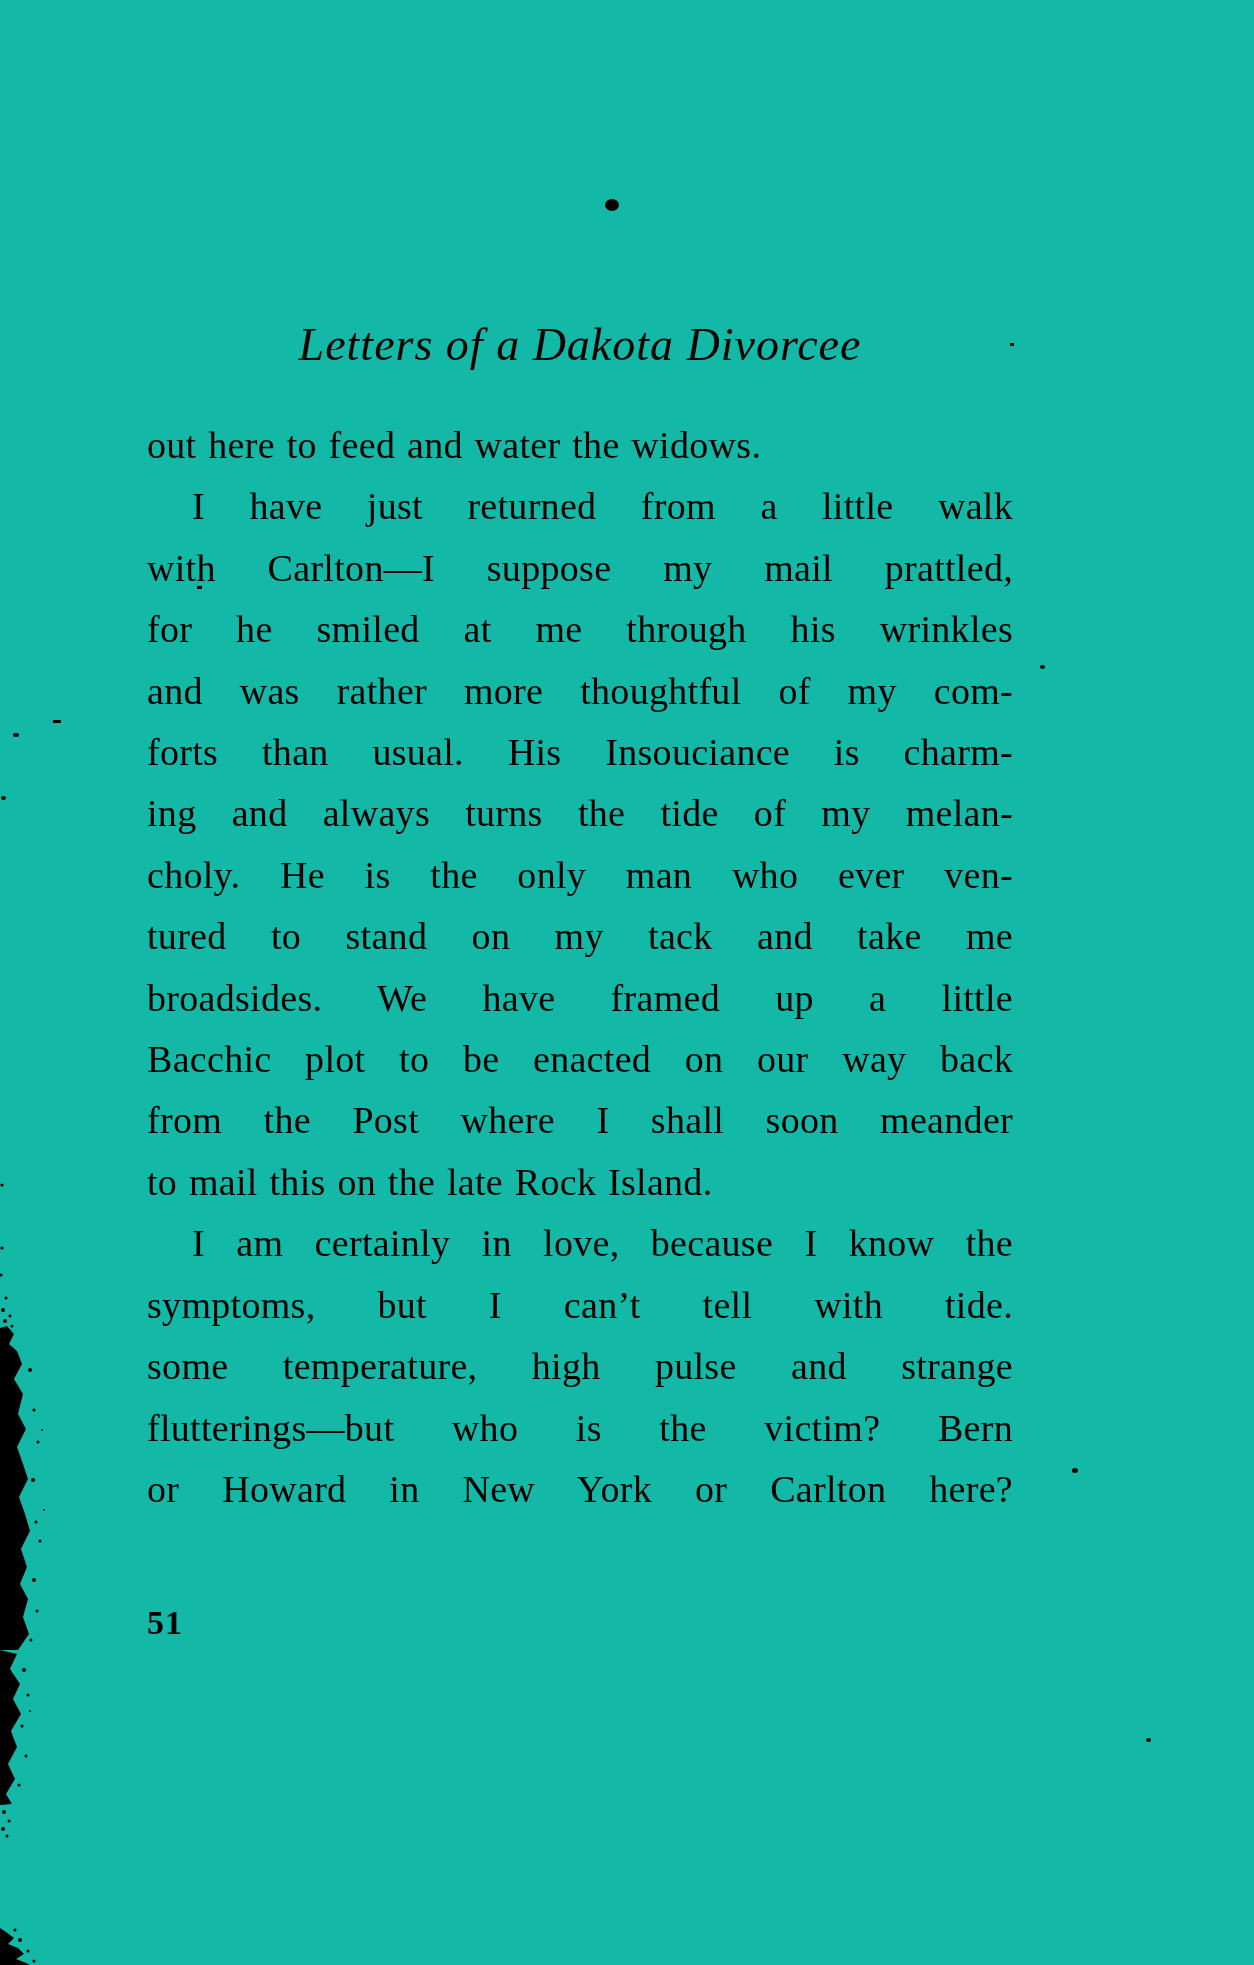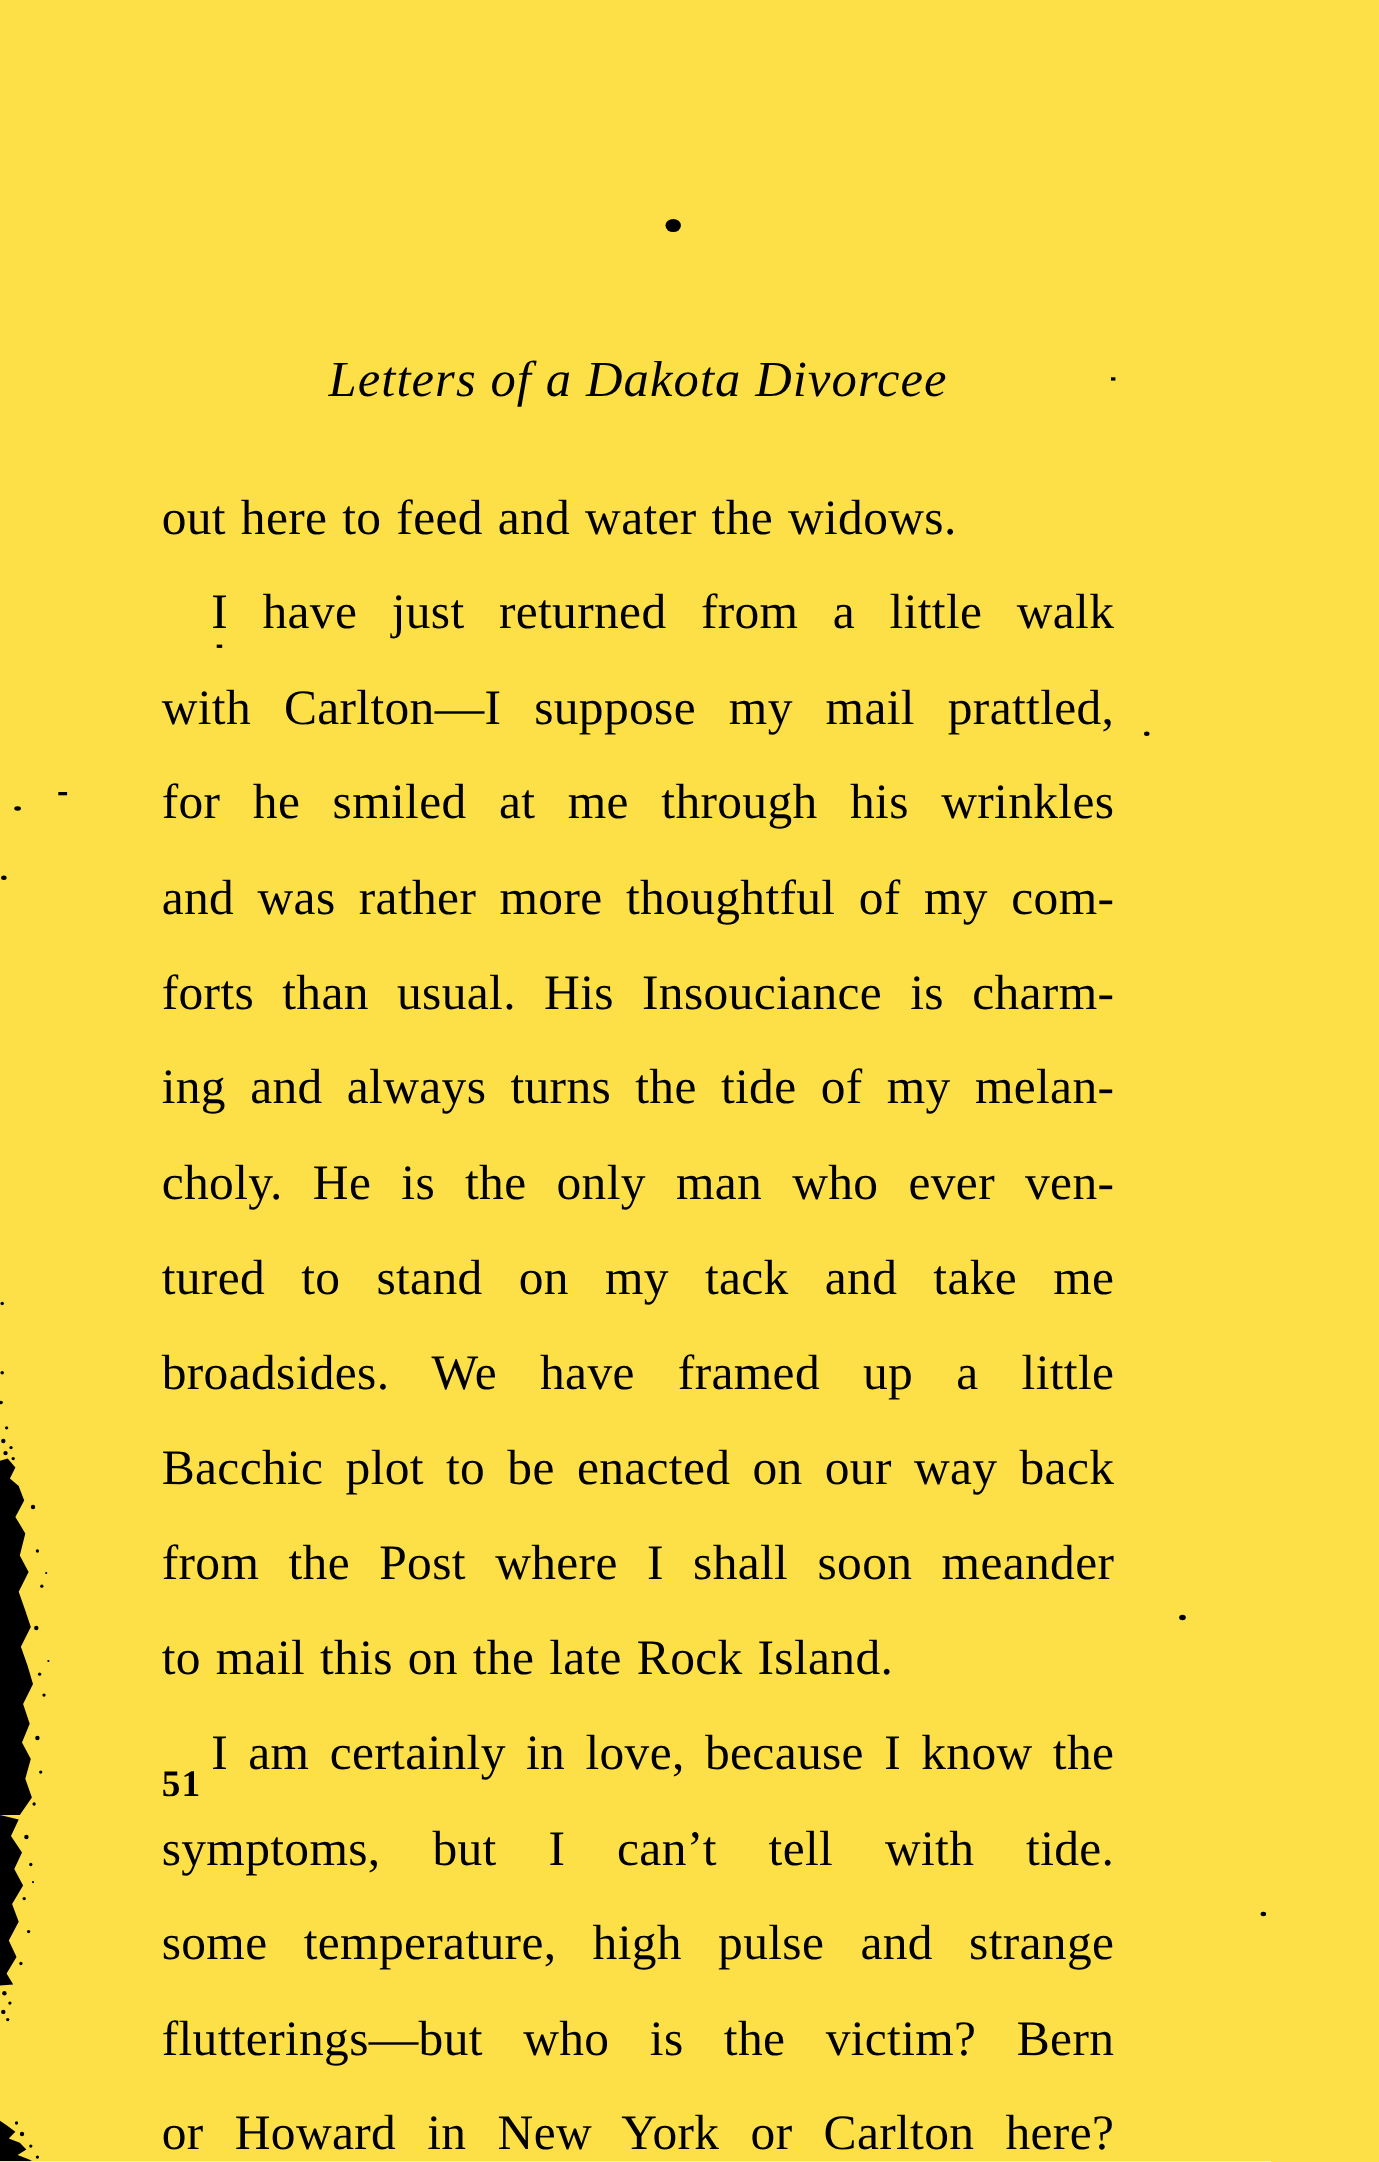--- a/index.html
+++ b/index.html
@@ -4,21 +4,21 @@
 <style>
   html, body {
     margin: 0;
     padding: 0;
     background: #ffffff;
   }
   .page {
     position: relative;
     width: 1254px;
     height: 1965px;
-    background: #fde047;
+    background: #14b8a6;
     overflow: hidden;
     font-family: "Liberation Serif", serif;
     color: #000000;
   }
   .page-title {
     position: absolute;
     left: 147px;
     top: 320px;
     width: 866px;
     text-align: center;
@@ -29,26 +29,25 @@
     white-space: nowrap;
   }
   .body-text {
     position: absolute;
     left: 147px;
     top: 415px;
     width: 866px;
   }
   .line {
     width: 866px;
-    font-size: 45px;
+    font-size: 38px;
     line-height: 61.4px;
     letter-spacing: 0.3px;
     word-spacing: 2px;
     white-space: normal;
-    margin-top: 25px;
   }
   .line.just {
     text-align: justify;
     text-align-last: justify;
   }
   .line.indent {
     text-indent: 45px;
   }
   .ital {
   }

